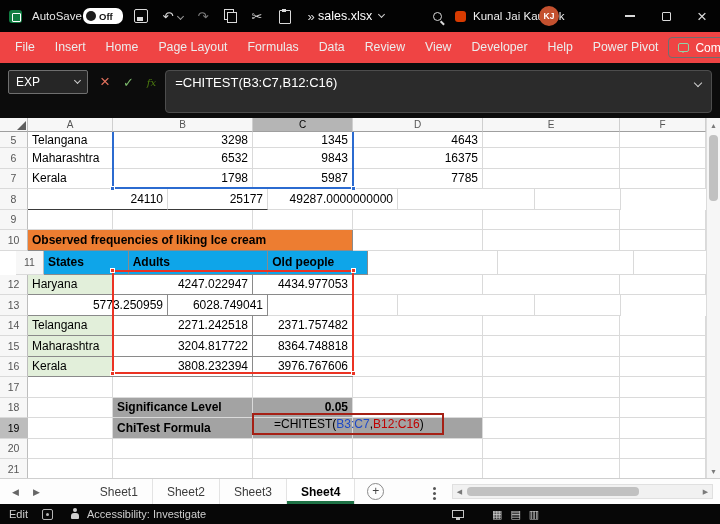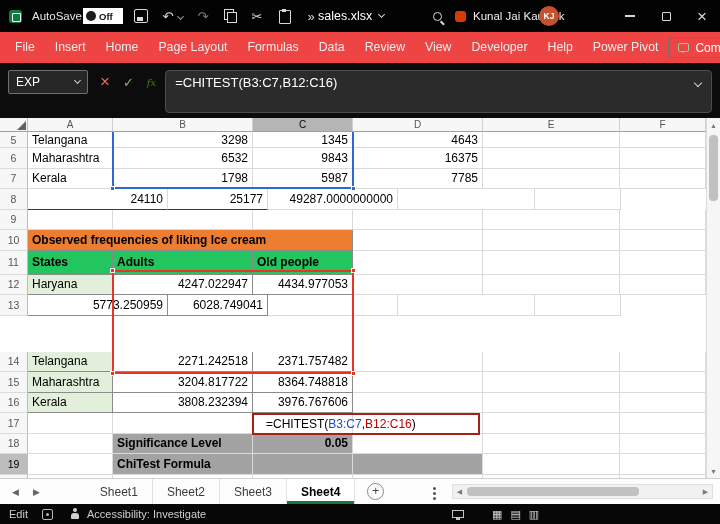--- a/index.html
+++ b/index.html
@@ -9,21 +9,21 @@
 
   
   .titlebar{position:absolute;top:0;left:0;width:720px;height:32px;background:#030303;color:#e6e6e6;}
   .titlebar>span{position:absolute;display:flex;align-items:center;height:32px;}
   .app-icon{left:9px;}
   .app-icon i{width:13px;height:13px;background:#107C41;border-radius:3px;display:block;position:relative;}
   .app-icon i::after{content:"";position:absolute;left:3px;top:3px;width:7px;height:7px;
        border:1px solid #fff;border-radius:1px;}
   .as-label{left:32px;font-size:11.5px;}
   .as-toggle{left:83px;}
-  .as-pill{width:40px;height:16px;background:#fff;border-radius:0;display:flex;align-items:center;padding:0 3px;gap:3px;}
+  .as-pill{width:40px;height:16px;background:#fff;border-radius:7px;display:flex;align-items:center;padding:0 3px;gap:3px;}
   .as-knob{width:10px;height:10px;border-radius:50%;background:#1b1b1b;}
   .as-state{font-size:9.5px;color:#111;font-weight:bold;}
   .qat{left:134px;display:flex;gap:13px;align-items:center;}
   .qat-icon{width:14px;height:14px;position:relative;display:inline-flex;align-items:center;justify-content:center;color:#d9d9d9;}
   .icon-save{border:1.5px solid #d9d9d9;border-radius:2px;}
   .icon-save::after{content:"";position:absolute;left:2px;bottom:1px;width:6px;height:4px;background:#d9d9d9;}
   .icon-undo::before{content:"↶";font-size:13px;}
   .icon-undo::after{content:"";width:4px;height:4px;border-right:1.4px solid #9a9a9a;border-bottom:1.4px solid #9a9a9a;
        transform:rotate(45deg);position:absolute;right:-8px;top:5px;}
   .icon-redo{margin-left:8px;}
@@ -91,37 +91,37 @@
   .col-h.sel{background:#b5b5b5;color:#000;}
   .grid-row{display:flex;}
   .row-h{width:28px;background:#f7f7f7;border-right:1px solid #bdbdbd;border-bottom:1px solid #dadada;
           font-size:10.5px;color:#555;display:flex;align-items:center;justify-content:center;}
   .row-h.sel{background:#bdbdbd;color:#000;}
   .cell{border-right:1px solid #dadada;border-bottom:1px solid #dadada;font-size:12px;color:#000;
           padding:0 4px;display:flex;align-items:center;white-space:nowrap;overflow:hidden;}
   .cell.num{justify-content:flex-end;}
   .cell.bold{font-weight:bold;}
   .cell.orange{background:#ED7D31;}
-  .cell.green{background:#22c55e;}
+  .cell.green{background:#0ea5e9;}
   .cell.lgreen{background:#E2EFDA;}
   .cell.blue{background:#a3a3a3;}
   .cell.brd{border-right-color:#8a8a8a;border-bottom-color:#8a8a8a;}
   .cell.sumb{border-bottom:1px solid #3a3a3a;}
 
   
   .ov{position:absolute;pointer-events:none;}
   .range-blue{left:112px;top:14px;width:242px;height:57px;
           border:2px solid #2B6BD0;border-top:none;}
   .range-red{left:112px;top:152px;width:242px;height:104px;border:2px solid #EB3323;}
   .hndl{position:absolute;width:5px;height:5px;}
   .range-red .hndl{background:#EB3323;border:1px solid #fff;}
   .range-blue .hndl{background:#2B6BD0;border:1px solid #fff;}
   .h-tl{left:-4px;top:-4px;} .h-tr{right:-4px;top:-4px;} .h-bl{left:-4px;bottom:-4px;} .h-br{right:-4px;bottom:-4px;}
-  .edit-box{position:absolute;left:252px;top:295px;width:228px;height:22px;border:2px solid #A52015;
-          display:flex;align-items:center;padding-left:12px;font-size:12px;color:#000;z-index:3;}
+  .edit-box{position:absolute;left:252px;top:295px;width:192px;height:22px;border:2px solid #A52015;
+          display:flex;align-items:center;padding-left:20px;font-size:12px;color:#000;z-index:3;}
   .edit-box .ref1{color:#1d49c8;}
   .edit-box .ref2{color:#c00000;}
   .fn-tooltip{position:absolute;left:262px;top:320px;background:#f6f6f6;border:1px solid #b9b9b9;
           box-shadow:1px 2px 3px rgba(0,0,0,.35);font-size:11px;color:#5a5a5a;padding:1px 7px;z-index:4;
           white-space:nowrap;}
   .fn-tooltip b{color:#000;}
 
   
   .vscroll{position:absolute;right:0;top:0;width:14px;height:360px;background:#f6f6f6;border-left:1px solid #dcdcdc;}
   .vs-up,.vs-down{position:absolute;left:0;width:13px;height:14px;display:flex;align-items:center;justify-content:center;
@@ -312,21 +312,21 @@
           <span class="cell" style="width: 137px;"></span>
           <span class="cell" style="width: 86px;"></span>
         </div>
         <div class="grid-row" style="height: 20.5px;">
           <span class="row-h">10</span>
           <span class="cell orange bold brd" style="width: 325px;">Observed frequencies of liking Ice cream</span>
           <span class="cell" style="width: 130px;"></span>
           <span class="cell" style="width: 137px;"></span>
           <span class="cell" style="width: 86px;"></span>
         </div>
-        <div class="grid-row" style="height: 24px;">
+        <div class="grid-row" style="height: 24px; padding-left: 16px;">
           <span class="row-h">11</span>
           <span class="cell green bold brd" style="width: 85px;">States</span>
           <span class="cell green bold brd" style="width: 140px;">Adults</span>
           <span class="cell green bold brd" style="width: 100px;">Old people</span>
           <span class="cell" style="width: 130px;"></span>
           <span class="cell" style="width: 137px;"></span>
           <span class="cell" style="width: 86px;"></span>
         </div>
         <div class="grid-row" style="height: 20.5px;">
           <span class="row-h">12</span>
@@ -338,21 +338,21 @@
           <span class="cell" style="width: 86px;"></span>
         </div>
         <div class="grid-row" style="height: 20.5px;">
           <span class="row-h">13</span>
           <span class="cell num brd" style="width: 140px;">5773.250959</span>
           <span class="cell num brd" style="width: 100px;">6028.749041</span>
           <span class="cell" style="width: 130px;"></span>
           <span class="cell" style="width: 137px;"></span>
           <span class="cell" style="width: 86px;"></span>
         </div>
-        <div class="grid-row" style="height: 20.5px; margin-top: 36px;">
+        <div class="grid-row" style="height: 20.5px;">
           <span class="row-h">14</span>
           <span class="cell lgreen brd" style="width: 85px;">Telangana</span>
           <span class="cell num brd" style="width: 140px;">2271.242518</span>
           <span class="cell num brd" style="width: 100px;">2371.757482</span>
           <span class="cell" style="width: 130px;"></span>
           <span class="cell" style="width: 137px;"></span>
           <span class="cell" style="width: 86px;"></span>
         </div>
         <div class="grid-row" style="height: 20.5px;">
           <span class="row-h">15</span>

